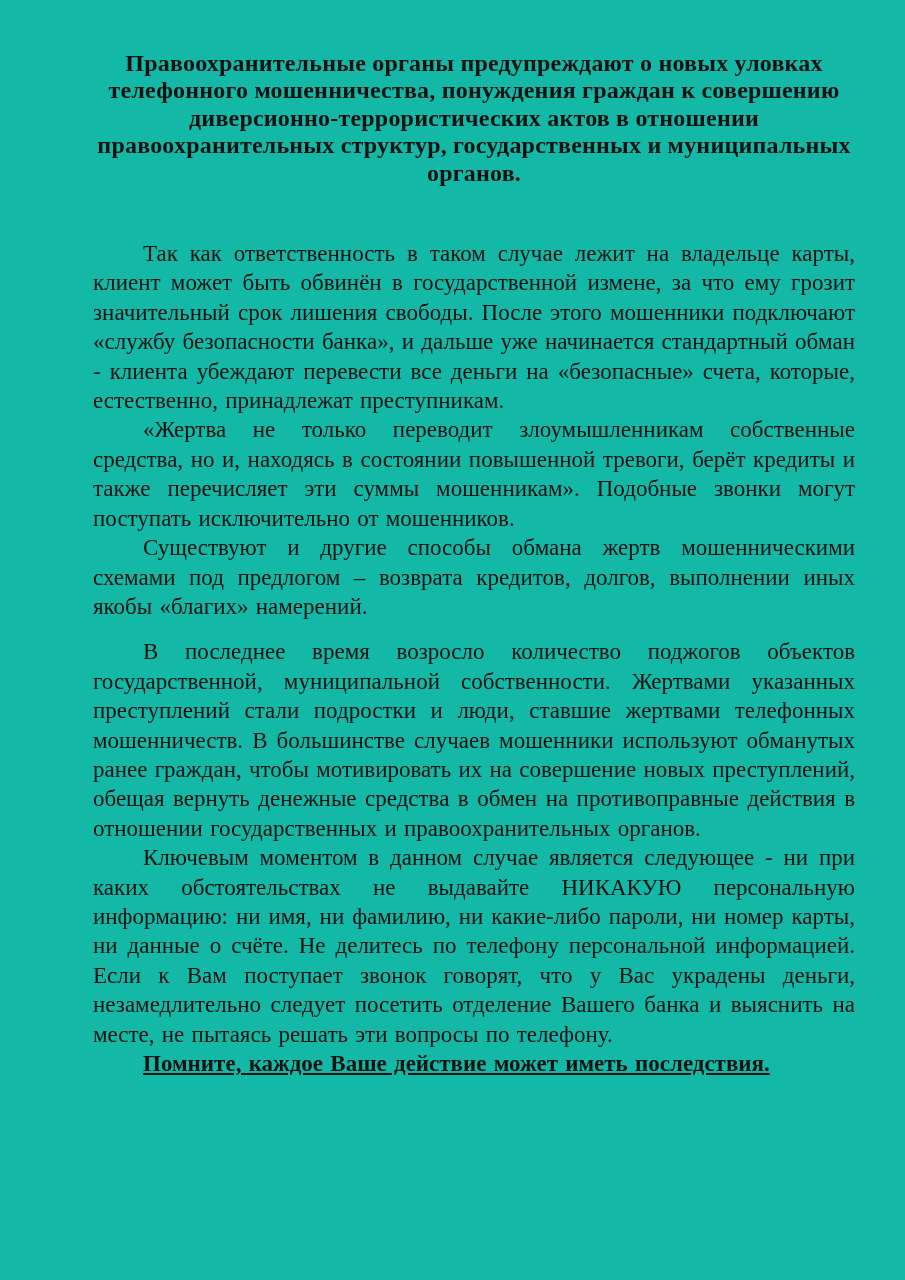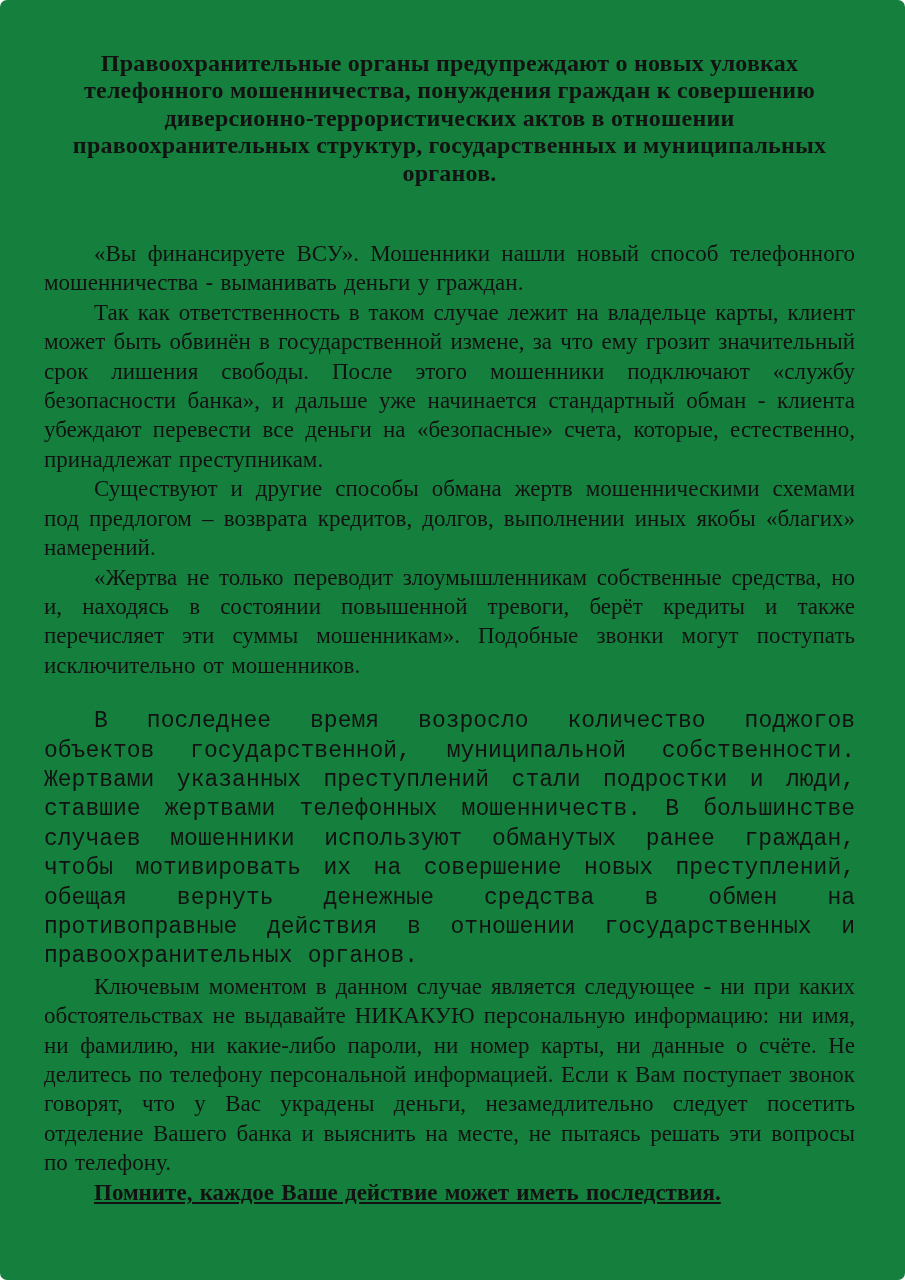--- a/index.html
+++ b/index.html
@@ -11,59 +11,56 @@
     width: 905px;
     height: 1280px;
     font-family: "Liberation Serif", "DejaVu Serif", serif;
     color: #121212;
     overflow: hidden;
   }
   .page {
     box-sizing: border-box;
     width: 905px;
     height: 1280px;
-    padding: 50px 50px 0 44px;
-    background: #15803d;
-    border-radius: 7px;
+    padding: 50px 50px 0 93px;
+    background: #14b8a6;
   }
   .doc-title {
     margin: 0 0 52px 0;
     font-size: 24px;
     line-height: 27.4px;
     font-weight: bold;
     text-align: center;
     letter-spacing: 0.2px;
   }
   .para {
     margin: 0;
     font-size: 23px;
     line-height: 29.4px;
     text-align: justify;
     text-indent: 50px;
     word-spacing: 1.5px;
   }
   .para.space-before {
-    margin-top: 27px;
-    font-family: Liberation Mono, monospace;
+    margin-top: 16px;
   }
   .para.bold {
     font-weight: bold;
     text-decoration: underline;
   }
 </style>
 </head>
 <body>
 
 <div class="page">
 
   <h1 class="doc-title">Правоохранительные органы предупреждают о новых уловках телефонного мошенничества, понуждения граждан к совершению диверсионно-террористических актов в отношении правоохранительных структур, государственных и муниципальных органов.</h1>
 
   <div>
-    <p class="para">«Вы финансируете ВСУ». Мошенники нашли новый способ телефонного мошенничества - выманивать деньги у граждан.</p>
     <p class="para">Так как ответственность в таком случае лежит на владельце карты, клиент может быть обвинён в государственной измене, за что ему грозит значительный срок лишения свободы. После этого мошенники подключают «службу безопасности банка», и дальше уже начинается стандартный обман - клиента убеждают перевести все деньги на «безопасные» счета, которые, естественно, принадлежат преступникам.</p>
+    <p class="para">«Жертва не только переводит злоумышленникам собственные средства, но и, находясь в состоянии повышенной тревоги, берёт кредиты и также перечисляет эти суммы мошенникам». Подобные звонки могут поступать исключительно от мошенников.</p>
     <p class="para">Существуют и другие способы обмана жертв мошенническими схемами под предлогом – возврата кредитов, долгов, выполнении иных якобы «благих» намерений.</p>
-    <p class="para">«Жертва не только переводит злоумышленникам собственные средства, но и, находясь в состоянии повышенной тревоги, берёт кредиты и также перечисляет эти суммы мошенникам». Подобные звонки могут поступать исключительно от мошенников.</p>
     <p class="para space-before">В последнее время возросло количество поджогов объектов государственной, муниципальной собственности. Жертвами указанных преступлений стали подростки и люди, ставшие жертвами телефонных мошенничеств. В большинстве случаев мошенники используют обманутых ранее граждан, чтобы мотивировать их на совершение новых преступлений, обещая вернуть денежные средства в обмен на противоправные действия в отношении государственных и правоохранительных органов.</p>
     <p class="para">Ключевым моментом в данном случае является следующее - ни при каких обстоятельствах не выдавайте НИКАКУЮ персональную информацию: ни имя, ни фамилию, ни какие-либо пароли, ни номер карты, ни данные о счёте. Не делитесь по телефону персональной информацией. Если к Вам поступает звонок говорят, что у Вас украдены деньги, незамедлительно следует посетить отделение Вашего банка и выяснить на месте, не пытаясь решать эти вопросы по телефону.</p>
     <p class="para bold">Помните, каждое Ваше действие может иметь последствия.</p>
   </div>
 
 </div>
 
 </body></html>

